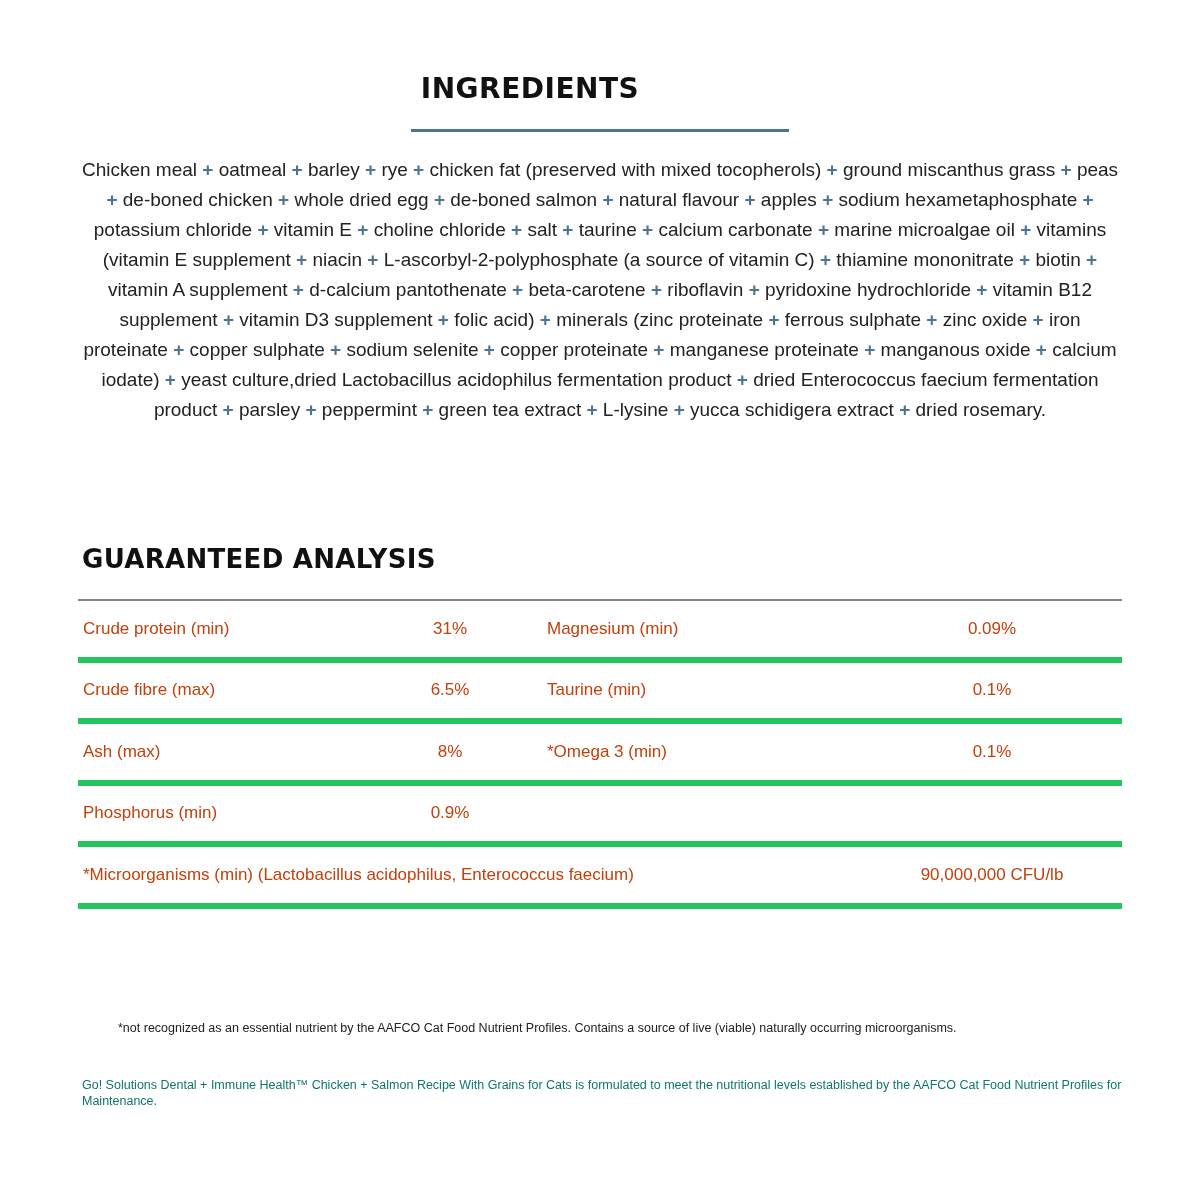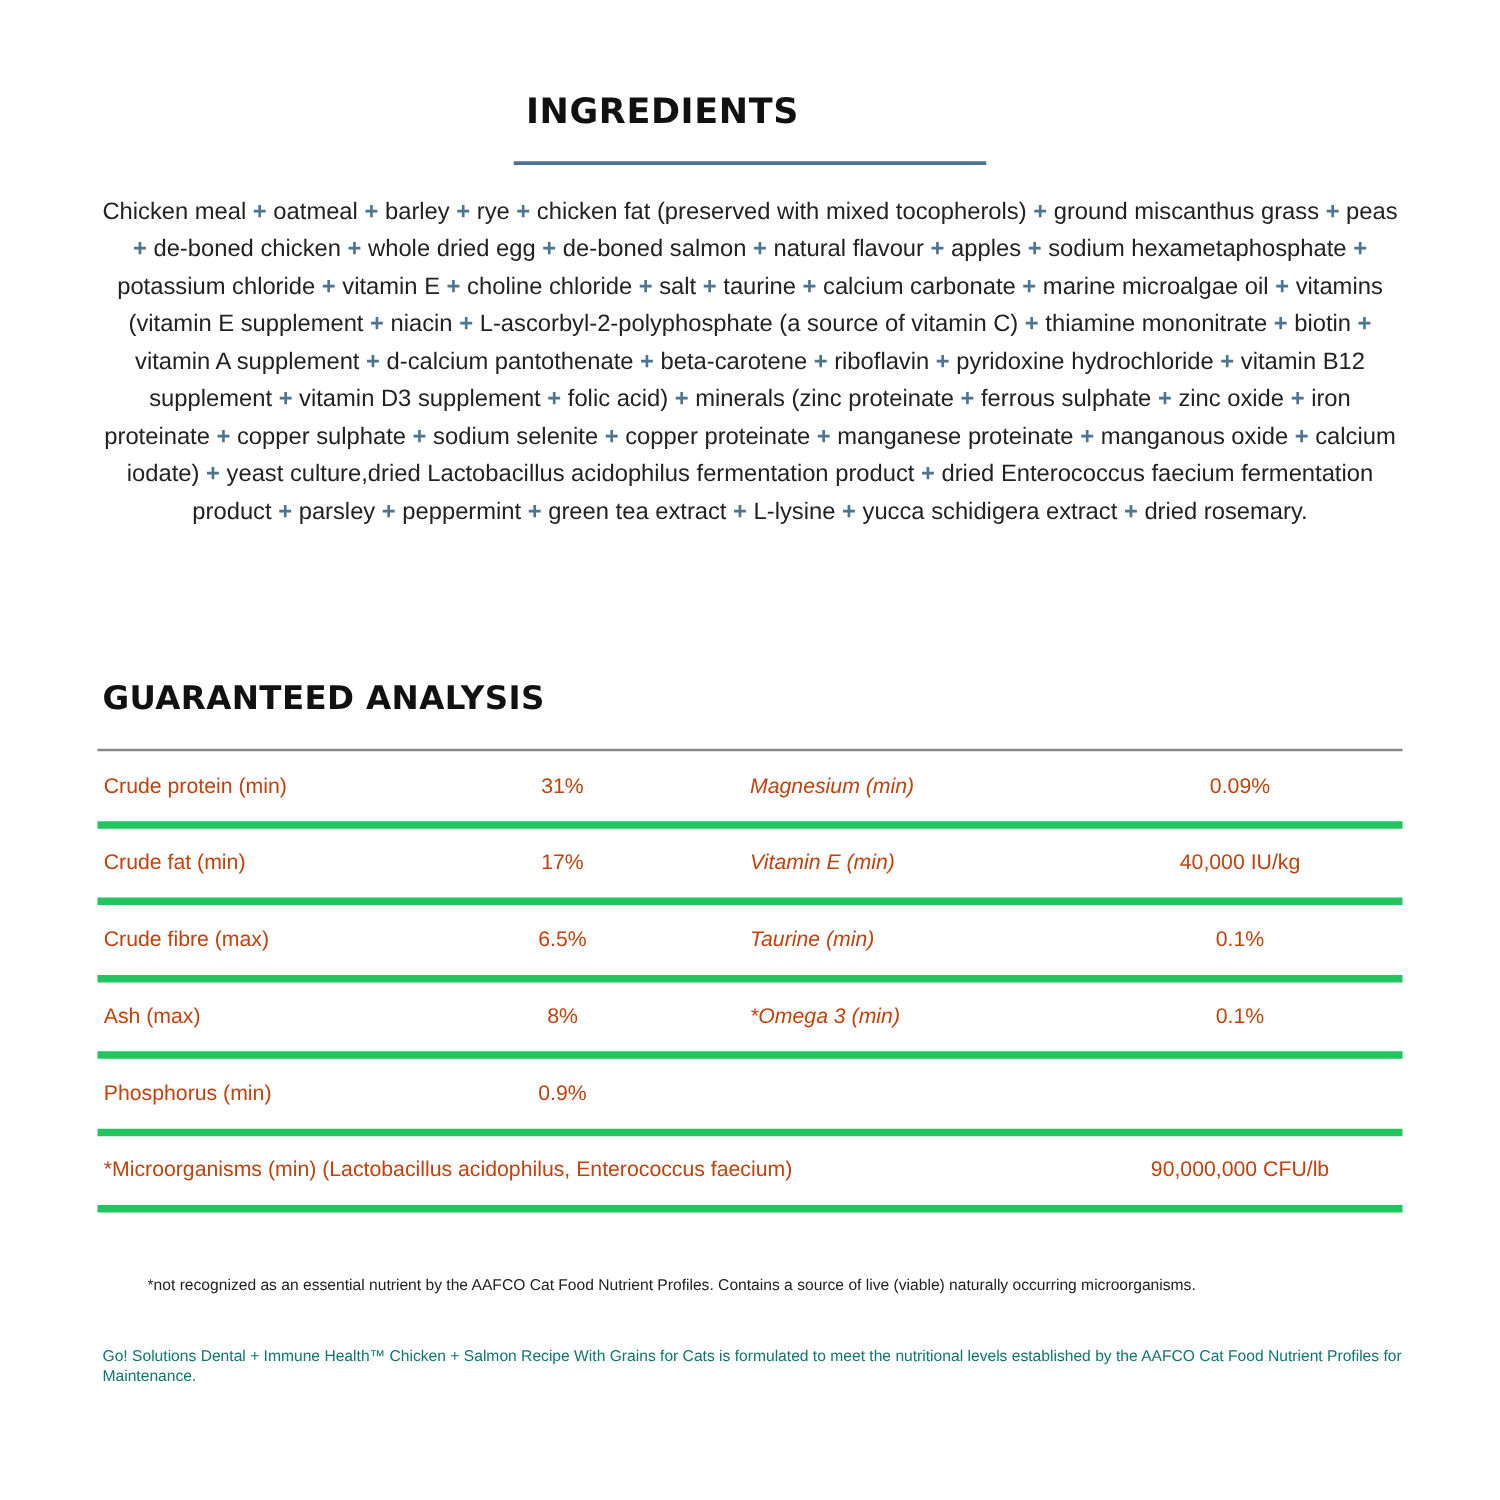--- a/index.html
+++ b/index.html
@@ -31,21 +31,21 @@
     border-top: 2px solid #888;
   }
   .ga-row {
     position: relative; height: 55.5px; border-bottom: 6px solid #22c55e;
     font-size: 17px; color: #c2410c;
   }
   .ga-row span { position: absolute; top: 50%; transform: translateY(-50%); white-space: nowrap; }
   .c1 { left: 5px; }
   .c2 { left: 372px; width: 0; text-align: center; }
   .c2 > i, .c4 > i { font-style: normal; display: inline-block; transform: translateX(-50%); }
-  .c3 { left: 522px; font-style: italic; }
+  .c3 { left: 469px; }
   .c4 { left: 914px; width: 0; text-align: center; }
   .cwide { left: 5px; }
   .foot1 {
     position: absolute; top: 1021px; left: 82px; width: 1040px;
     font-size: 12.5px; color: #222; margin-left: 36px;
   }
   .foot2 {
     position: absolute; top: 1077px; left: 82px; width: 1040px;
     font-size: 12.5px; line-height: 16px; color: #0f766e;
   }
@@ -60,26 +60,20 @@
 <div class="ga-title">GUARANTEED ANALYSIS</div>
 
 <div class="ga-table">
   <div class="ga-row">
     <span class="c1">Crude protein (min)</span>
     <span class="c2"><i>31%</i></span>
     <span class="c3">Magnesium (min)</span>
     <span class="c4"><i>0.09%</i></span>
   </div>
   <div class="ga-row">
-    <span class="c1">Crude fat (min)</span>
-    <span class="c2"><i>17%</i></span>
-    <span class="c3">Vitamin E (min)</span>
-    <span class="c4"><i>40,000 IU/kg</i></span>
-  </div>
-  <div class="ga-row">
     <span class="c1">Crude fibre (max)</span>
     <span class="c2"><i>6.5%</i></span>
     <span class="c3">Taurine (min)</span>
     <span class="c4"><i>0.1%</i></span>
   </div>
   <div class="ga-row">
     <span class="c1">Ash (max)</span>
     <span class="c2"><i>8%</i></span>
     <span class="c3">*Omega 3 (min)</span>
     <span class="c4"><i>0.1%</i></span>

